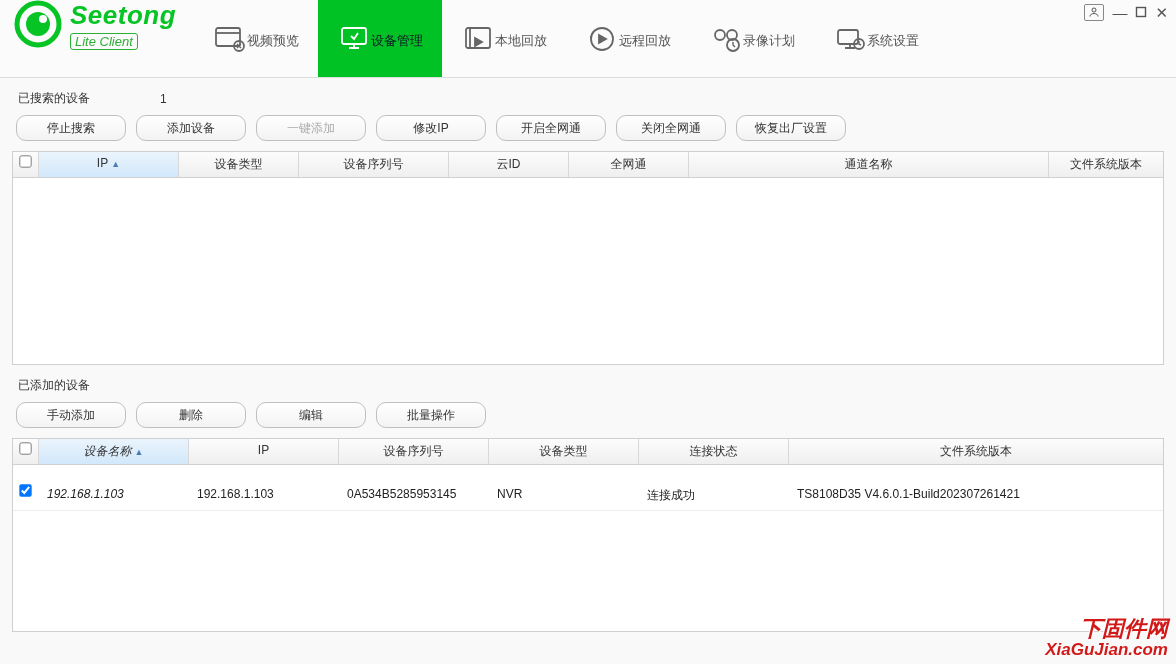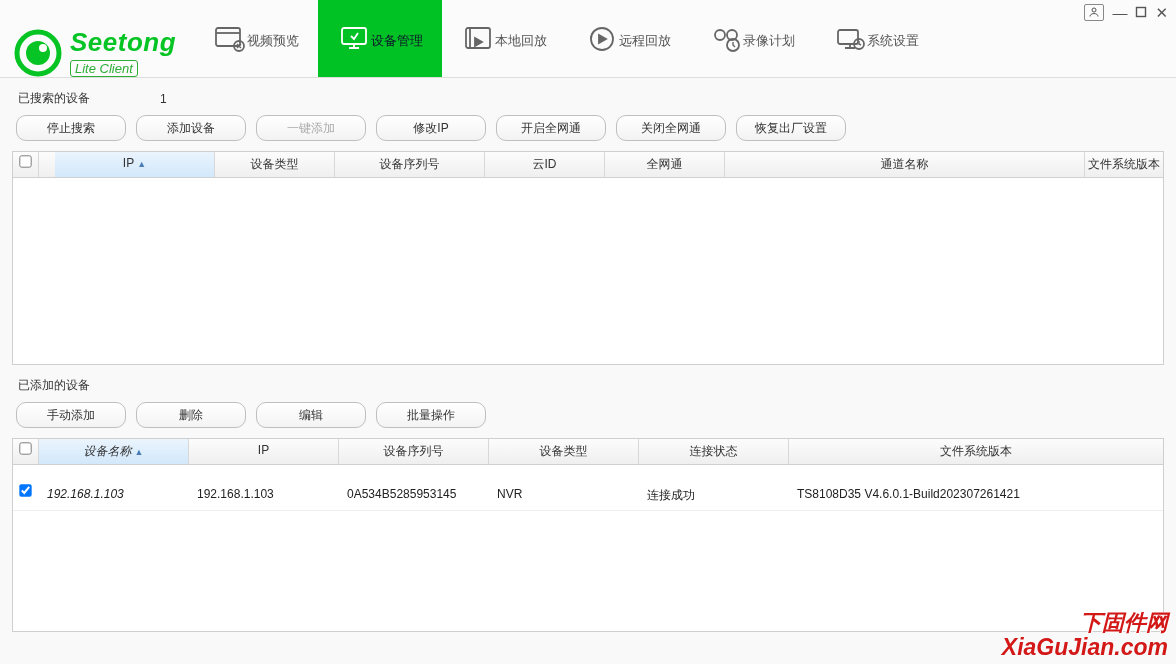--- a/index.html
+++ b/index.html
@@ -3,21 +3,21 @@
 <meta charset="utf-8">
 <style>
 * { box-sizing: border-box; margin: 0; padding: 0; font-family: "Microsoft YaHei", Arial, sans-serif; font-size: 12px; }
 html, body { width: 1176px; height: 664px; background: #f9f9f9; overflow: hidden; }
 
 .titlebar-controls { position: absolute; top: 4px; right: 8px; display: flex; gap: 8px; align-items: center; color: #555; }
 .titlebar-controls span { cursor: pointer; font-size: 15px; line-height: 1; }
 .user-box { border: 1px solid #888; padding: 0 3px; border-radius: 2px; font-size: 12px; }
 
 .header { display: flex; align-items: stretch; height: 78px; background: #fbfbfb; border-bottom: 1px solid #ddd; }
-.logo-block { display: flex; align-items: flex-end; padding: 0 18px 0 14px; margin-top: 16px; }
+.logo-block { display: flex; align-items: flex-start; padding: 0 18px 0 14px; }
 .logo-block svg { flex: none; }
 .logo-text { margin-left: 8px; }
 .logo-text .brand { font-size: 26px; font-weight: bold; color: #06c424; font-style: italic; letter-spacing: 0.5px; }
 .logo-text .sub { font-size: 13px; font-style: italic; color: #2eae36; display: inline-block; border: 1px solid #2eae36; border-radius: 3px; padding: 0 4px; margin-top: 2px; }
 
 .nav { display: flex; }
 .nav-item { width: 124px; display: flex; flex-direction: row; align-items: center; justify-content: center; cursor: pointer; color: #555; }
 .nav-item.active { background: #00c225; color: #0f172a; }
 .nav-item .icon { height: 34px; display: flex; align-items: center; justify-content: center; }
 .nav-item .icon svg { stroke: #666; }
@@ -41,39 +41,39 @@
 
 .grid-body { height: 186px; overflow: auto; }
 .grid-body.small { height: 150px; margin-top: 16px; }
 .row { display: flex; border-bottom: 1px solid #eee; }
 .row .cell { padding: 6px 8px; text-align: left; border-right: 1px solid transparent; color: #222; }
 
 .chk-cell { width: 26px !important; text-align: center !important; padding: 3px 0 !important; }
 .chk-cell input { transform: scale(0.95); }
 
 
-.s-c1 { width: 160px; margin-left: 16px; }
+.s-c1 { width: 140px; }
 .s-c2 { width: 120px; }
 .s-c3 { width: 150px; }
 .s-c4 { width: 120px; }
 .s-c5 { width: 120px; }
 .s-c6 { width: 360px; }
 .s-c7 { flex: 1; }
 
 
 .a-c1 { width: 150px; font-style: italic; }
 .a-c2 { width: 150px; }
 .a-c3 { width: 150px; }
 .a-c4 { width: 150px; }
 .a-c5 { width: 150px; }
 .a-c6 { flex: 1; }
 
 .watermark { position: absolute; right: 8px; bottom: 4px; text-align: right; font-style: italic; font-weight: bold; line-height: 1.1; }
 .watermark .cn { font-size: 22px; color: #d31818; text-shadow: 1px 1px #fff, -1px 0 #fff; }
-.watermark .en { font-size: 23px; color: #d31818; text-shadow: 0 0 2px #fff; }
+.watermark .en { font-size: 17px; color: #d31818; text-shadow: 0 0 2px #fff; }
 </style>
 </head>
 <body>
 
 <div class="titlebar-controls">
   <span class="user-box">
     <svg width="12" height="12" viewBox="0 0 24 24" fill="none" stroke="#555" stroke-width="2">
         <circle cx="12" cy="8" r="4"></circle>
         <path d="M4 21c0-4 4-6 8-6s8 2 8 6"></path>
       </svg>

